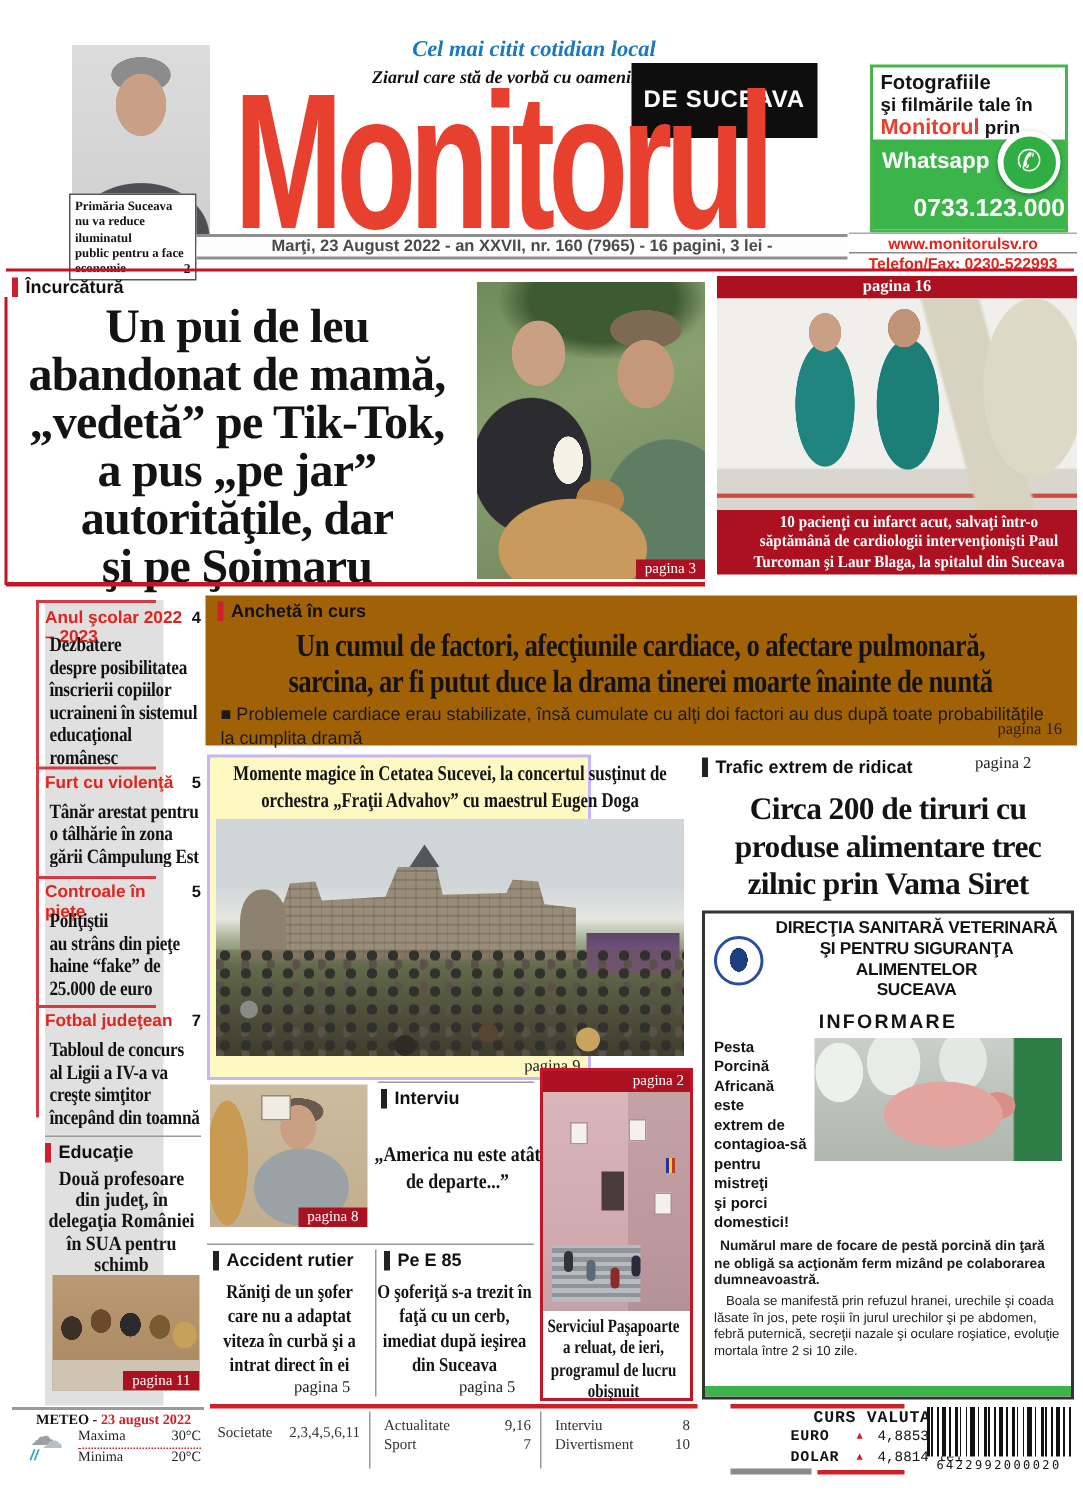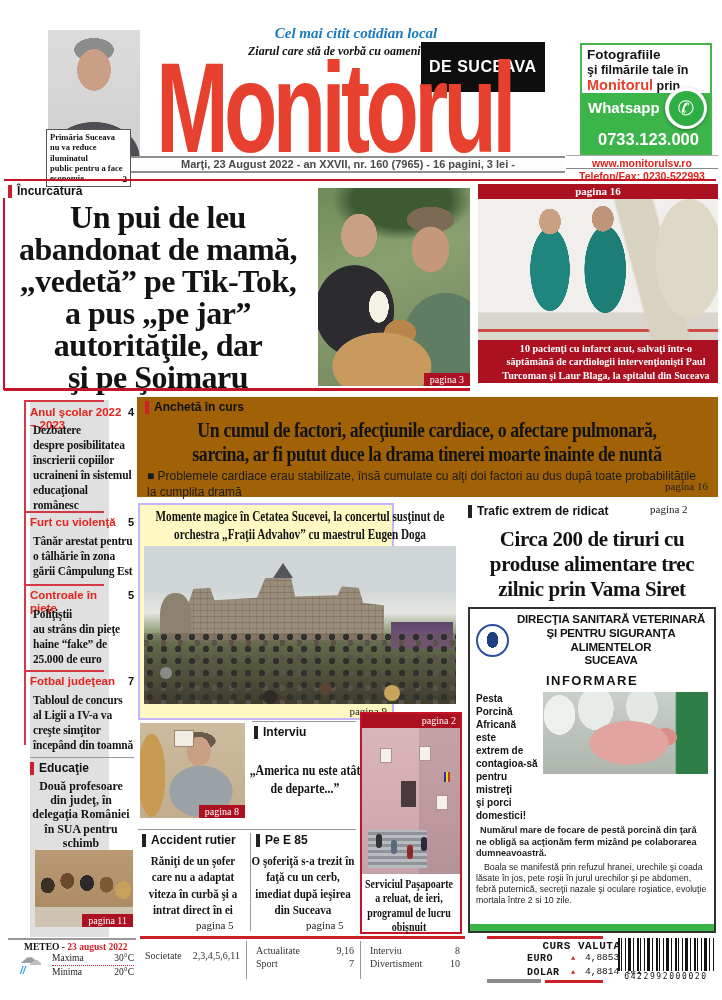--- a/index.html
+++ b/index.html
@@ -41,21 +41,21 @@
     letter-spacing:-6px;display:inline-block;transform:scale(.78,1.15);transform-origin:0 0;}
   .promo{left:580px;top:43px;width:132px;height:112px;border:2px solid #45b649;background:#fff;
     box-sizing:border-box;}
   .promo-white{padding:2px 5px 0;}
   .promo-l1{font-size:13.5px;font-weight:bold;line-height:1.15;}
   .promo-l2{font-size:12.5px;font-weight:bold;line-height:1.15;}
   .promo-l3{font-size:12.5px;font-weight:bold;}
   .promo-brand{color:#e8402f;font-size:14.5px;}
   .promo-green{position:absolute;left:0;right:0;bottom:0;height:60px;background:#3bb44a;color:#fff;}
   .promo-wa{position:absolute;left:6px;top:6px;font-size:15px;font-weight:bold;}
-  .promo-num{position:absolute;left:16px;right:0;bottom:4px;text-align:left;font-size:16.5px;font-weight:bold;}
+  .promo-num{position:absolute;left:0;right:0;bottom:4px;text-align:right;font-size:16.5px;font-weight:bold;}
   .wa-badge{position:absolute;right:3px;top:-6px;width:42px;height:42px;border-radius:50%;background:#fff;
     display:flex;align-items:center;justify-content:center;box-shadow:0 1px 3px rgba(0,0,0,.35);}
   .wa-in{width:35px;height:35px;border-radius:50%;background:#2fae43;color:#fff;font-size:20px;
     line-height:35px;text-align:center;}
   .site-line{left:566px;top:155px;width:152px;border-top:1px solid #aaa;color:#e3231c;
     font-weight:bold;font-size:10.5px;text-align:center;padding-top:1px;}
   .tel-line{left:566px;top:168px;width:152px;border-top:1px solid #888;color:#e3231c;
     font-weight:bold;font-size:10.5px;text-align:center;padding-top:1px;}
   .dateline{left:131px;top:156px;width:434px;height:17px;border-top:2px solid #8f8f8f;
     border-bottom:2px solid #8f8f8f;box-sizing:border-box;background:#fdfdfd;

